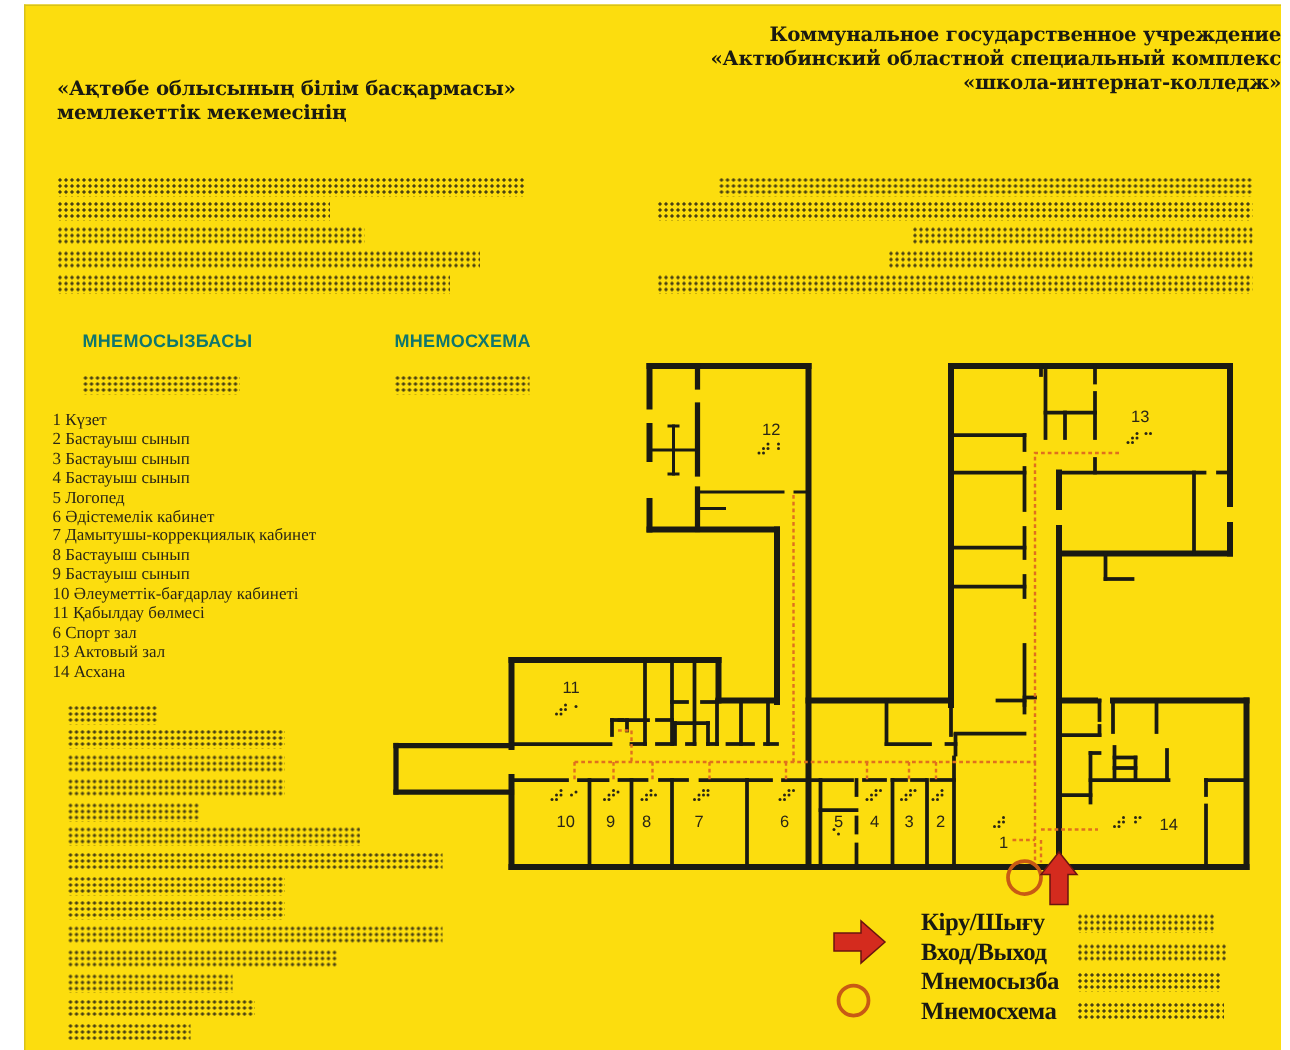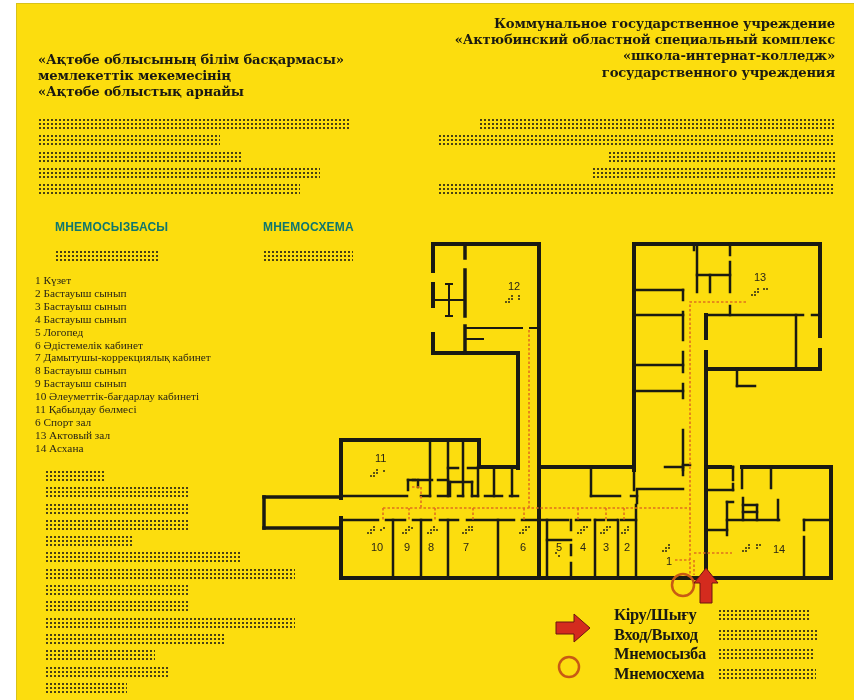--- a/index.html
+++ b/index.html
@@ -19,28 +19,26 @@
   .key div { white-space:nowrap; letter-spacing:-0.3px; }
 </style>
 </head>
 <body>
 
 <div class="plate"></div>
 
 <div class="hdr left" style="left:38px;">
   <div>«Ақтөбе облысының білім басқармасы»</div>
   <div>мемлекеттік мекемесінің</div>
-  <div>«Ақтөбе облыстық арнайы</div>
-</div>
-
-<div class="hdr right" style="right:25px;">
+</div>
+
+<div class="hdr right" style="right:6px;">
   <div>Коммунальное государственное учреждение</div>
   <div>«Актюбинский областной специальный комплекс</div>
   <div>«школа-интернат-колледж»</div>
-  <div>государственного учреждения</div>
 </div>
 
 <div class="braille" style="left:38px; top:118px;">
   <div class="row" style="width:312px;"></div>
   <div class="row" style="width:182px;"></div>
   <div class="row" style="width:205px;"></div>
   <div class="row" style="width:282px;"></div>
   <div class="row" style="width:262px;"></div>
 </div>
 <div class="braille" style="left:438px; top:118px;">

